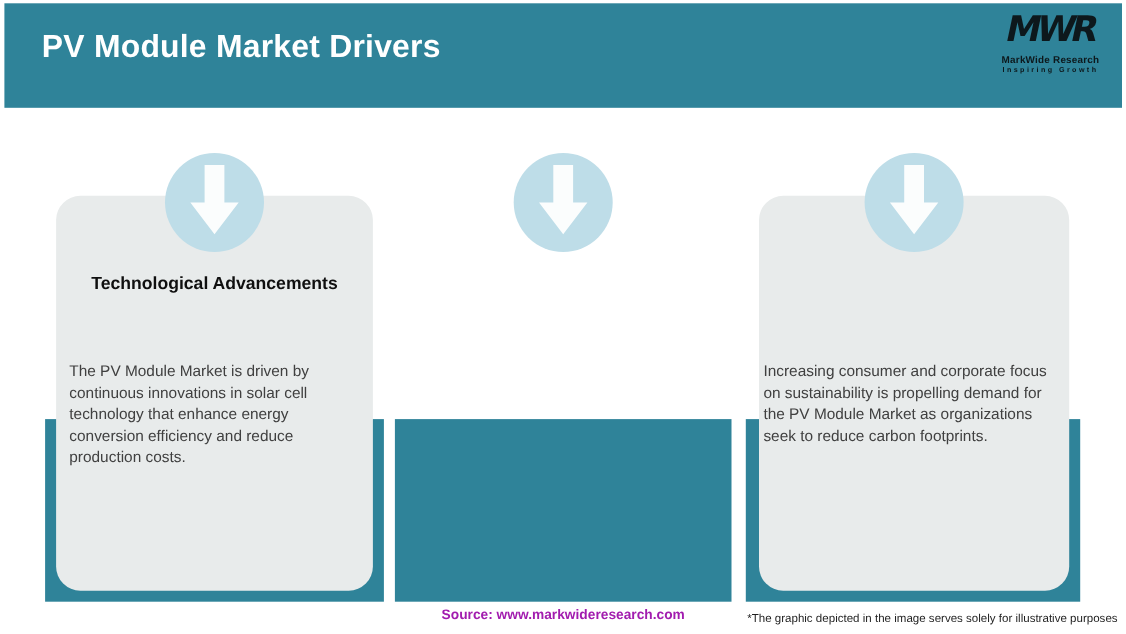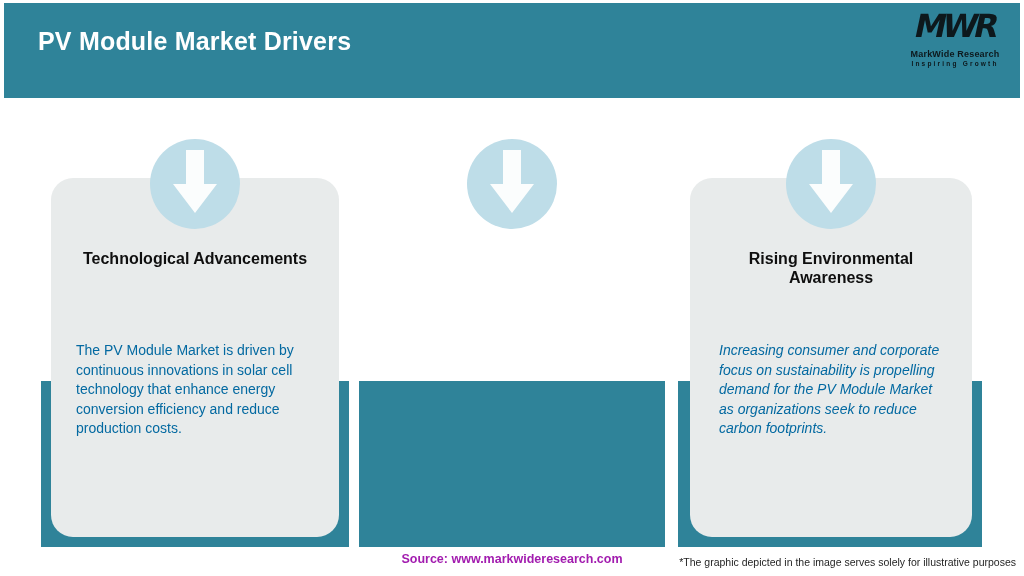--- a/index.html
+++ b/index.html
@@ -7,21 +7,21 @@
     position:relative;width:1024px;height:576px;background:#ffffff;
     font-family:"Liberation Sans",sans-serif;overflow:hidden;
   }
   
   .hdr{
     position:absolute;left:4px;top:3px;width:1016px;height:95px;
     background:#2F8399;
   }
   .hdr h1{
     position:absolute;left:34px;top:24px;margin:0;
-    font-size:25px;font-weight:bold;color:#ffffff;letter-spacing:.2px;
+    font-size:29px;font-weight:bold;color:#ffffff;letter-spacing:.2px;
   }
   .logo{
     position:absolute;right:10px;top:7px;width:110px;text-align:center;
     color:#0d181c;line-height:1;
   }
   .logo-mono{
     font-size:32px;font-weight:800;letter-spacing:-4px;
     transform:skewX(-12deg);
     font-family:"DejaVu Sans",sans-serif;
   }
@@ -40,26 +40,26 @@
   .card.k1{left:51px;width:288px;}
   .card.k2{left:371px;width:282px;}
   .card.k3{left:690px;width:282px;}
   .card h2{
     position:absolute;top:71px;left:0;right:0;margin:0;
     text-align:center;font-size:16px;line-height:19px;font-weight:bold;
     color:#0f0f0f;padding:0 24px;
   }
   .card.k3 h2{padding:0 45px;}
   .card p{
-    position:absolute;top:150px;left:0;right:0;margin:13px;
-    padding:0 12px;text-align:left;color:#0369a1;
+    position:absolute;top:150px;left:0;right:0;margin:0;
+    padding:0 12px;text-align:left;color:#404040;
   }
   .k1 p{font-size:14px;line-height:19.5px;}
   .k2 p{font-size:13px;line-height:19.5px;padding:0 9px;}
-  .k3 p{font-size:14px;line-height:19.5px;padding:0 16px;font-style:italic;}
+  .k3 p{font-size:14px;line-height:19.5px;padding:0 4px;}
   
   .circle{
     position:absolute;top:139px;width:90px;height:90px;border-radius:50%;
     background:#BEDDE8;z-index:3;
   }
   .circle.c1{left:150px;}
   .circle.c2{left:467px;}
   .circle.c3{left:786px;}
   .circle svg{display:block;width:90px;height:90px;}
   
@@ -90,21 +90,20 @@
   <div class="band b2"></div>
   <div class="band b3"></div>
 
   <div class="card k1">
     <h2>Technological Advancements</h2>
     <p>The PV Module Market is driven by continuous innovations in solar cell technology that enhance energy conversion efficiency and reduce production costs.</p>
   </div>
 
 
   <div class="card k3">
-    <h2>Rising Environmental Awareness</h2>
     <p>Increasing consumer and corporate focus on sustainability is propelling demand for the PV Module Market as organizations seek to reduce carbon footprints.</p>
   </div>
 
   <div class="circle c1">
     <svg viewBox="0 0 90 90" aria-hidden="true">
       <polygon points="36,11 54,11 54,45 67,45 45,74 23,45 36,45" fill="#FBFDFD"></polygon>
     </svg>
   </div>
   <div class="circle c2">
     <svg viewBox="0 0 90 90" aria-hidden="true">

